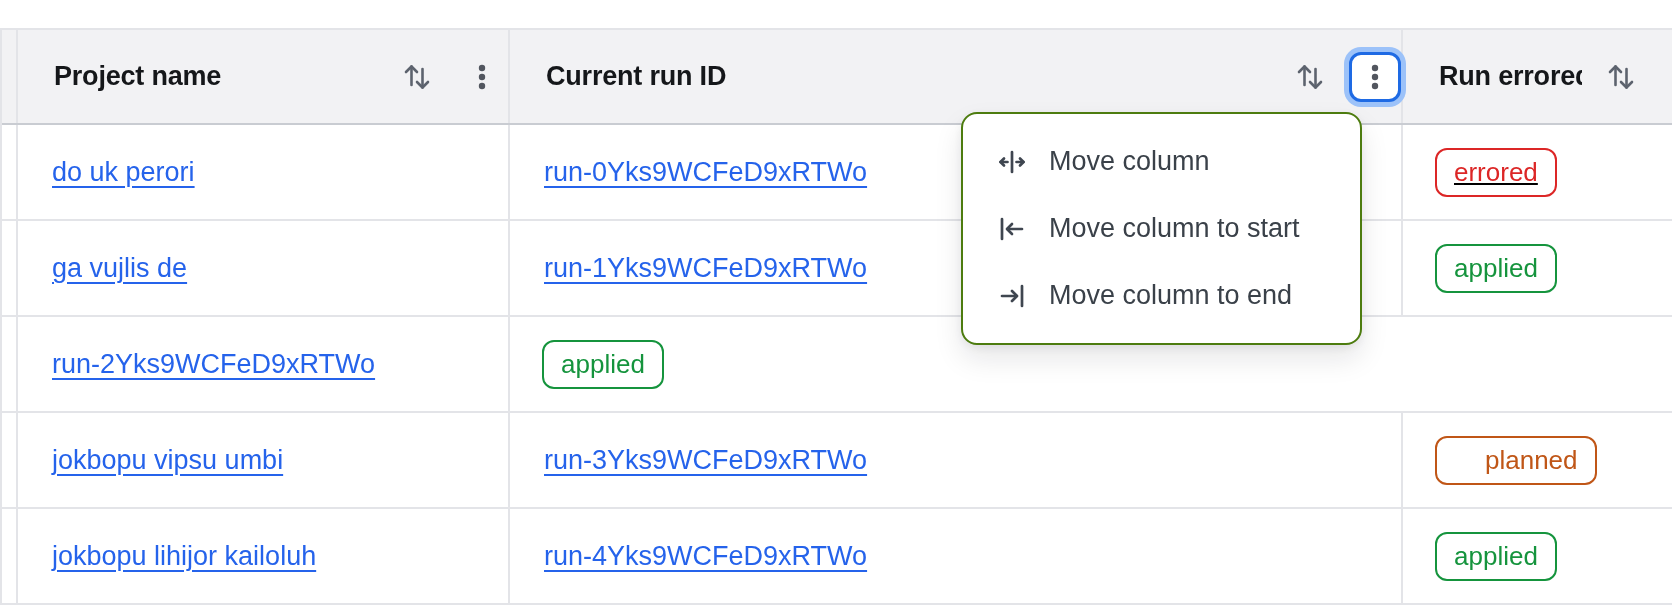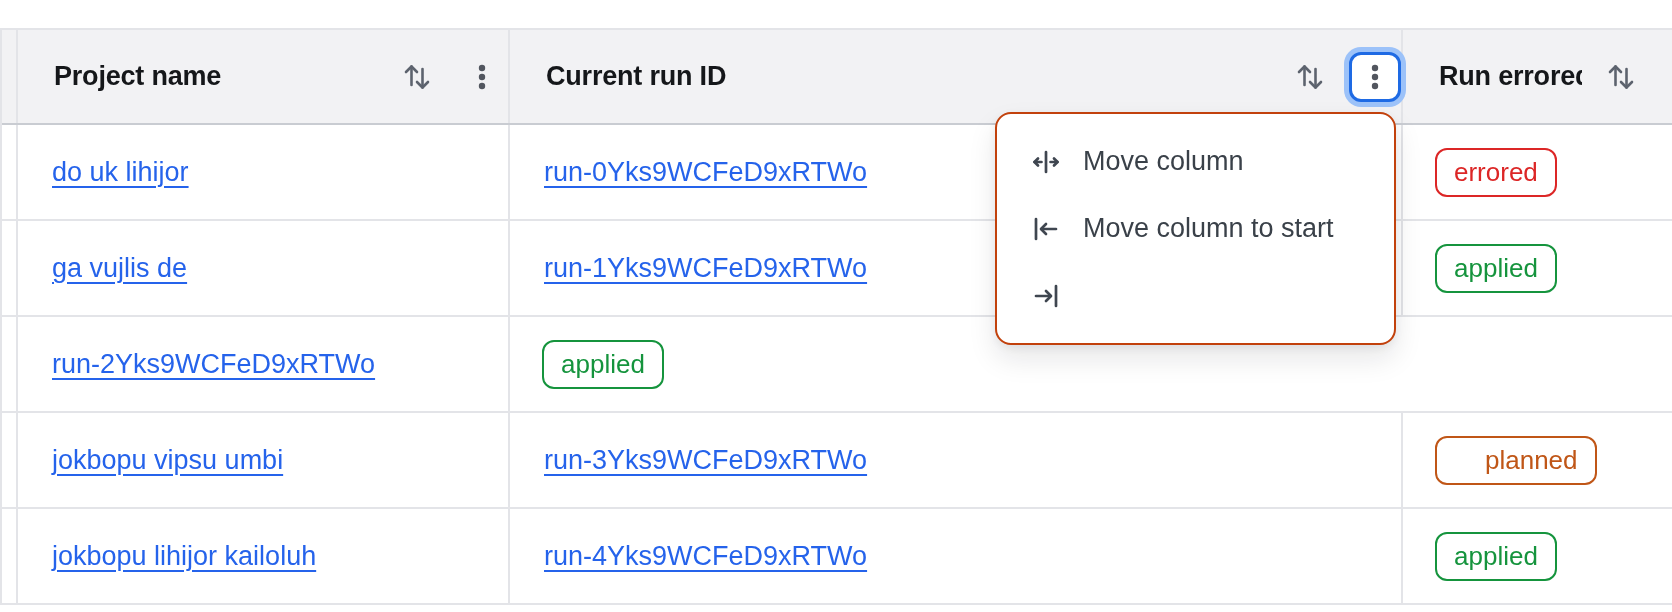--- a/index.html
+++ b/index.html
@@ -46,22 +46,22 @@
   }
   .badge{
     display:inline-block;font-size:26px;line-height:1;padding:9px 17px 10px;
     border:2px solid currentColor;border-radius:12px;white-space:nowrap;background:#fff;
   }
   .status-errored{color:var(--errored,#dc2626);}
   .status-applied{color:var(--applied,#15943d);}
   .status-planned{color:var(--planned,#c05617);padding-left:48px;}
   
   .menu{
-    position:absolute;left:995px;top:112px;width:401px;box-sizing:border-box;
-    background:#fff;border:2px solid #c2410c;border-radius:16px;padding:14px 0;
+    position:absolute;left:961px;top:112px;width:401px;box-sizing:border-box;
+    background:#fff;border:2px solid #4d7c0f;border-radius:16px;padding:14px 0;
     box-shadow:0 14px 28px rgba(20,24,34,.10),0 3px 8px rgba(20,24,34,.06);
     z-index:20;
   }
   .menu-item{
     height:67px;display:flex;align-items:center;gap:20px;padding:0 30px 0 32px;
     cursor:pointer;background:#fff;border:none;width:100%;box-sizing:border-box;text-align:left;
   }
   .menu-label{font-size:27px;color:#3a4149;white-space:nowrap;}
 </style>
 </head>
@@ -132,26 +132,26 @@
           </button>
         </span>
       </div>
     </div>
 
     <div class="tbody">
 
       <div class="tr">
         <div class="cell gutter"></div>
         <div class="cell td c-name">
-          <a class="cell-link">do uk lihijor</a>
+          <a class="cell-link">do uk perori</a>
         </div>
         <div class="cell td c-run">
           <a class="cell-link">run-0Yks9WCFeD9xRTWo</a>
         </div>
-        <div class="cell td" style="padding-left:32px;">
+        <div class="cell td" style="padding-left:32px;text-decoration:underline;">
           <span class="badge status-errored">errored</span>
         </div>
       </div>
 
       <div class="tr">
         <div class="cell gutter"></div>
         <div class="cell td c-name">
           <a class="cell-link">ga vujlis de</a>
         </div>
         <div class="cell td c-run">
@@ -219,16 +219,17 @@
           <path d="M17 12 L12 17 L17 22"></path>
       </svg>
       <span class="menu-label">Move column to start</span>
     </button>
     <button class="menu-item" role="menuitem">
       <svg class="icon" width="34" height="34" viewBox="0 0 34 34" fill="none" stroke="#3f4650" stroke-width="2.7" stroke-linecap="round" stroke-linejoin="round">
         <path d="M27 7 V27"></path>
         <path d="M7 17 H21.5"></path>
           <path d="M17 12 L22 17 L17 22"></path>
       </svg>
+      <span class="menu-label">Move column to end</span>
     </button>
   </div>
 
 </div>
 
 </body></html>

